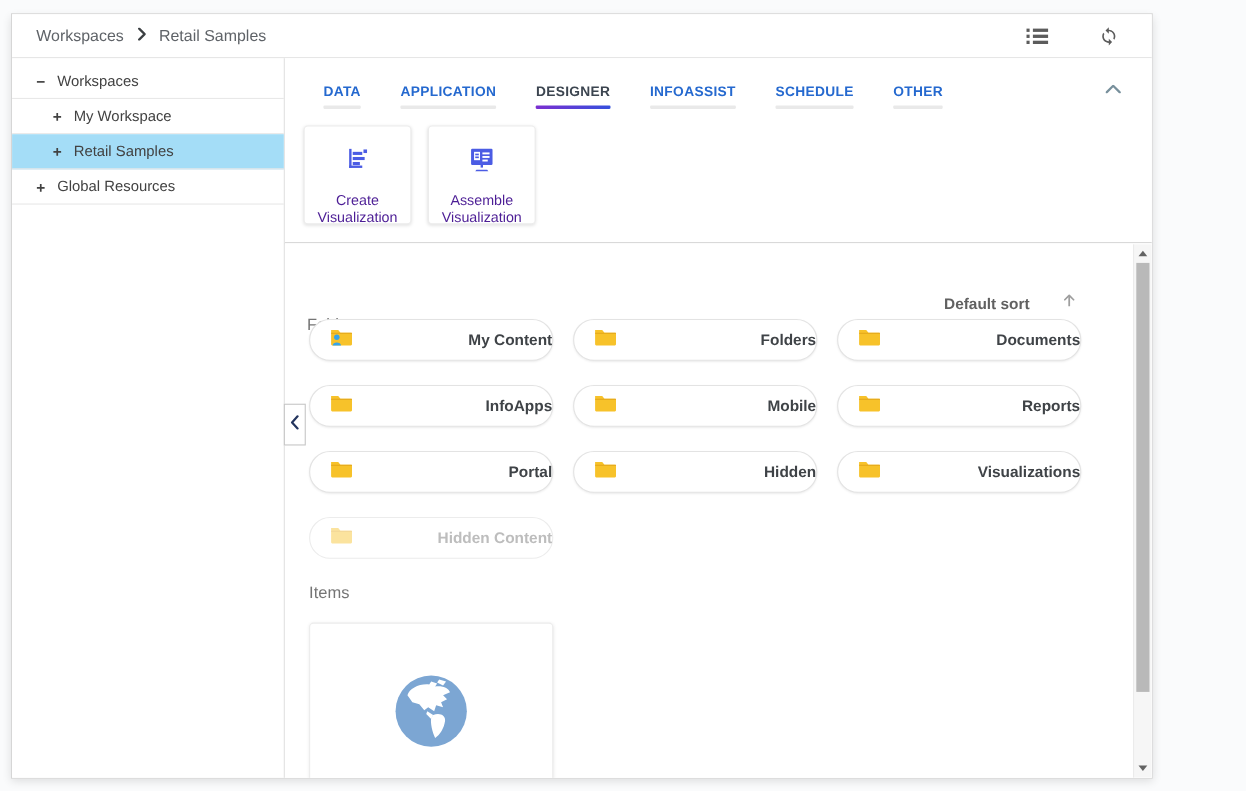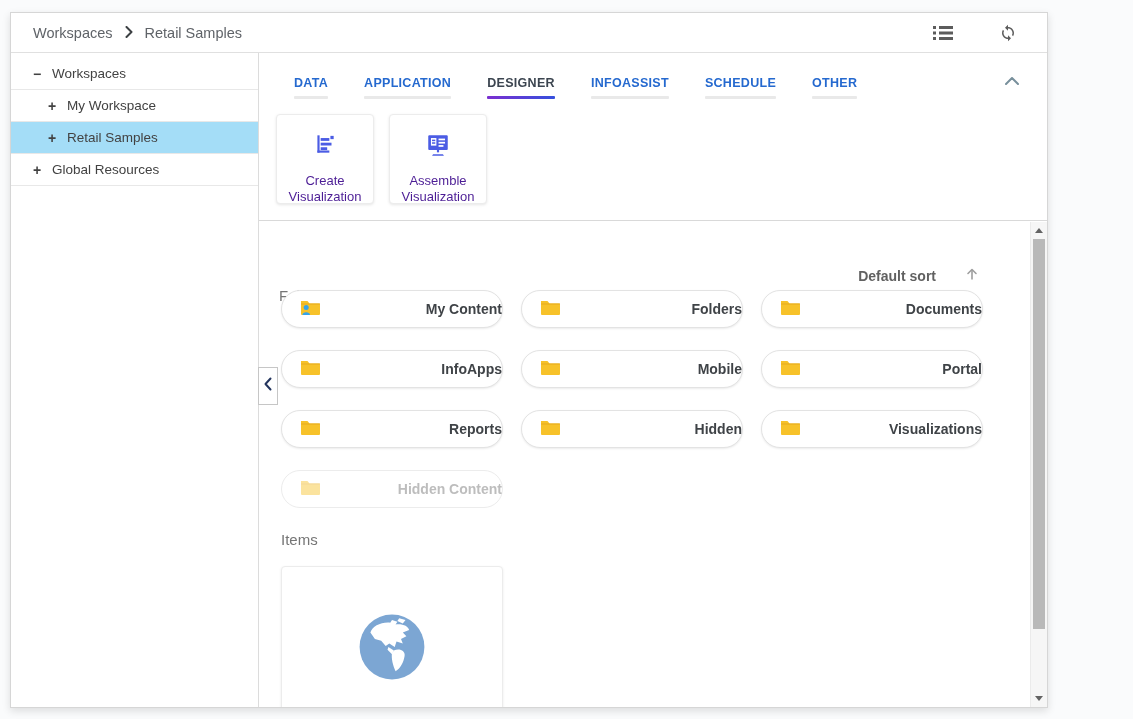--- a/index.html
+++ b/index.html
@@ -305,31 +305,31 @@
               <span class="pill-label">Mobile</span>
             </div>
 
             <div class="pill">
               <span class="folder-ic">
                 <svg width="21" height="17" viewBox="0 0 21 17">
                   <path d="M1,2 h6.5 l2,2.5 H19 a1,1 0 0 1 1,1 v9.5 a1,1 0 0 1 -1,1 H2 a1,1 0 0 1 -1,-1 z" fill="#f7c22a"></path>
                   <rect x="1" y="4.5" width="19" height="1" fill="#e5a91c"></rect>
                 </svg>
               </span>
+              <span class="pill-label">Reports</span>
+            </div>
+
+            <div class="pill">
+              <span class="folder-ic">
+                <svg width="21" height="17" viewBox="0 0 21 17">
+                  <path d="M1,2 h6.5 l2,2.5 H19 a1,1 0 0 1 1,1 v9.5 a1,1 0 0 1 -1,1 H2 a1,1 0 0 1 -1,-1 z" fill="#f7c22a"></path>
+                  <rect x="1" y="4.5" width="19" height="1" fill="#e5a91c"></rect>
+                </svg>
+              </span>
               <span class="pill-label">Portal</span>
-            </div>
-
-            <div class="pill">
-              <span class="folder-ic">
-                <svg width="21" height="17" viewBox="0 0 21 17">
-                  <path d="M1,2 h6.5 l2,2.5 H19 a1,1 0 0 1 1,1 v9.5 a1,1 0 0 1 -1,1 H2 a1,1 0 0 1 -1,-1 z" fill="#f7c22a"></path>
-                  <rect x="1" y="4.5" width="19" height="1" fill="#e5a91c"></rect>
-                </svg>
-              </span>
-              <span class="pill-label">Reports</span>
             </div>
 
             <div class="pill">
               <span class="folder-ic">
                 <svg width="21" height="17" viewBox="0 0 21 17">
                   <path d="M1,2 h6.5 l2,2.5 H19 a1,1 0 0 1 1,1 v9.5 a1,1 0 0 1 -1,1 H2 a1,1 0 0 1 -1,-1 z" fill="#f7c22a"></path>
                   <rect x="1" y="4.5" width="19" height="1" fill="#e5a91c"></rect>
                 </svg>
               </span>
               <span class="pill-label">Hidden</span>

